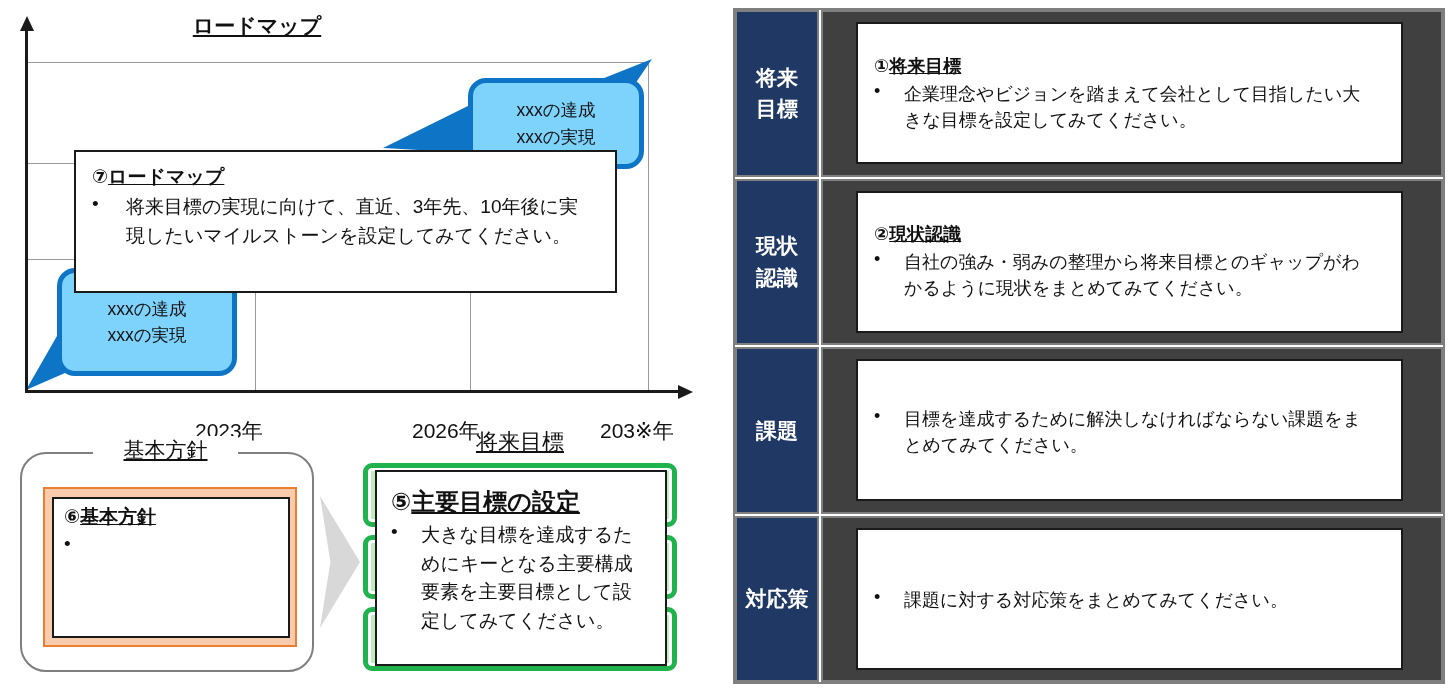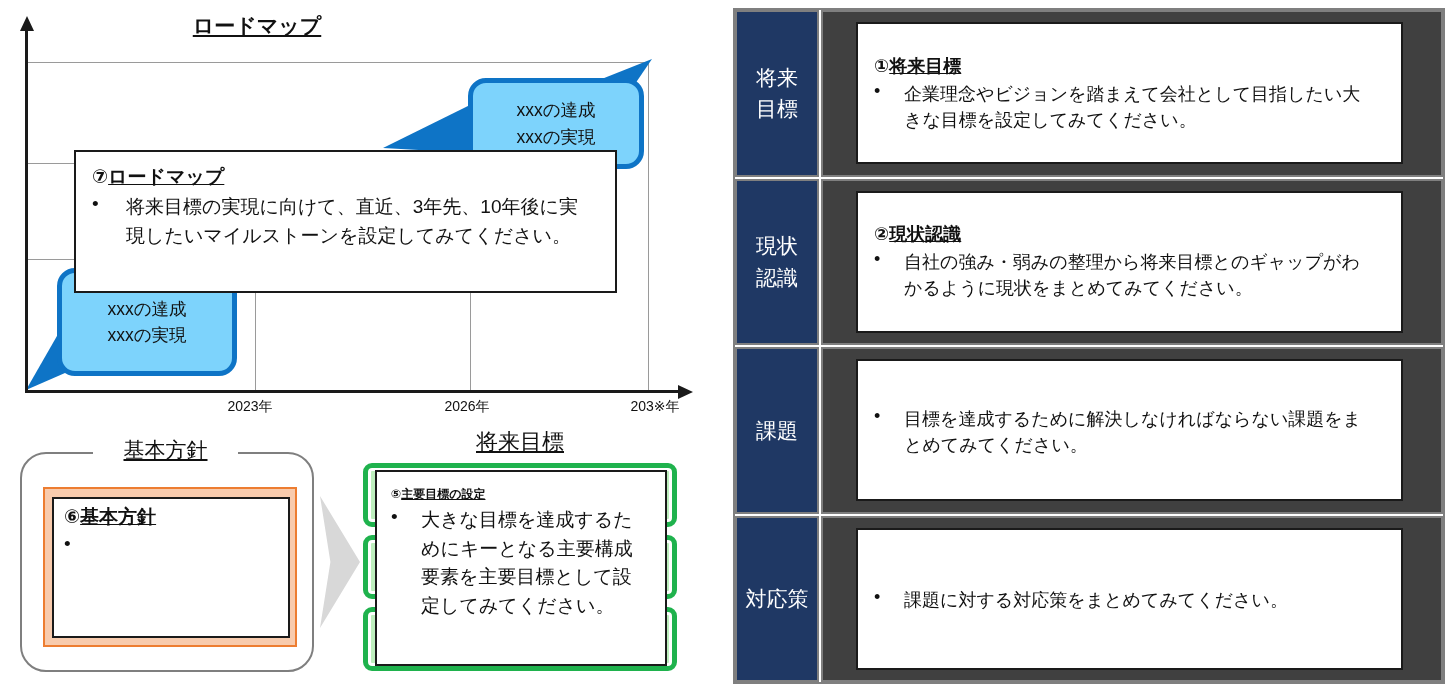--- a/index.html
+++ b/index.html
@@ -8,21 +8,21 @@
     font-family:"Liberation Sans","DejaVu Sans",sans-serif;color:#111;
   }
   .abs{position:absolute;}
   .u{text-decoration:underline;}
   
   .chart-title{left:157px;top:12px;width:200px;text-align:center;font-size:21px;font-weight:bold;text-decoration:underline;z-index:6;}
   .grid{background:#9a9a9a;z-index:1;}
   .axis{background:#1a1a1a;z-index:6;}
   .arrow-up{width:0;height:0;border-left:7px solid transparent;border-right:7px solid transparent;border-bottom:15px solid #1a1a1a;z-index:6;}
   .arrow-right{width:0;height:0;border-top:7px solid transparent;border-bottom:7px solid transparent;border-left:15px solid #1a1a1a;z-index:6;}
-  .tick{top:398px;width:110px;text-align:center;font-size:14px;z-index:2;}
+  .tick{top:417px;width:110px;font-size:21px;z-index:2;}
   .callout{background:#7dd3fc;border:5px solid #0e74c6;border-radius:18px;z-index:4;
     display:flex;flex-direction:column;justify-content:center;align-items:center;
     font-size:17.5px;line-height:1.5;}
   .tail{background:#0e74c6;z-index:3;}
   .note-box{left:74px;top:150px;width:543px;height:143px;background:#fff;border:2px solid #1a1a1a;
     z-index:5;padding:12px 16px 0 16px;box-sizing:border-box;}
   .note-title{font-size:19px;font-weight:bold;}
   .bullet-row{display:flex;margin-top:3px;}
   .bullet-dot{width:34px;flex:none;}
   .bullet-txt{line-height:1.5;}
@@ -38,31 +38,31 @@
   .bp-white .bullet-dot{width:26px;}
   .bp-white .bullet-txt{width:160px;line-height:1.42;}
   .chev{left:320px;top:496px;width:40px;height:132px;background:#d8d8d8;
     clip-path:polygon(0 0,100% 50%,0 100%,26% 50%);z-index:1;}
   
   .kg-title{left:430px;top:427px;width:180px;text-align:center;font-size:22px;text-decoration:underline;z-index:2;}
   .kg-card{left:363px;width:314px;height:64px;background:#bdefbd;border:5px solid #1fb24d;border-radius:9px;
     box-sizing:border-box;box-shadow:inset 0 0 0 3px #fff;z-index:1;}
   .kg-white{left:375px;top:470px;width:292px;height:196px;background:#fff;border:2px solid #1a1a1a;
     box-sizing:border-box;z-index:2;padding:14px 0 0 14px;}
-  .kg-white .note-title{font-size:12px;}
+  .kg-white .note-title{font-size:24px;}
   .kg-white .bullet-row{font-size:19px;}
   .kg-white .bullet-dot{width:30px;}
   .kg-white .bullet-txt{width:214px;}
   
   .tbl{left:733px;top:8px;width:712px;height:676px;border:2px solid #7f7f7f;background:#fff;
     box-sizing:border-box;display:flex;flex-direction:column;gap:2px;z-index:1;}
   .trow{flex:1;display:flex;gap:2px;min-height:0;}
   .thdr{width:80px;flex:none;background:#1f3864;border:2px solid #7f7f7f;color:#fff;
     display:flex;align-items:center;justify-content:center;text-align:center;
-    font-size:21px;line-height:1.5;white-space:pre-line;}
+    font-size:21px;line-height:1.5;white-space:pre-line;font-weight:bold;}
   .tpanel{flex:1;background:#404040;border:2px solid #7f7f7f;display:flex;align-items:center;min-width:0;}
   .tbox{margin-left:33px;width:547px;height:142px;background:#fff;border:2px solid #1a1a1a;
     box-sizing:border-box;display:flex;flex-direction:column;justify-content:center;padding:0 16px;}
   .tbox .note-title{font-size:18px;}
   .tbox .bullet-row{font-size:18px;}
   .tbox .bullet-dot{width:30px;}
   .tbox .bullet-txt{width:474px;line-height:1.45;}
 </style>
 </head>
 <body>

